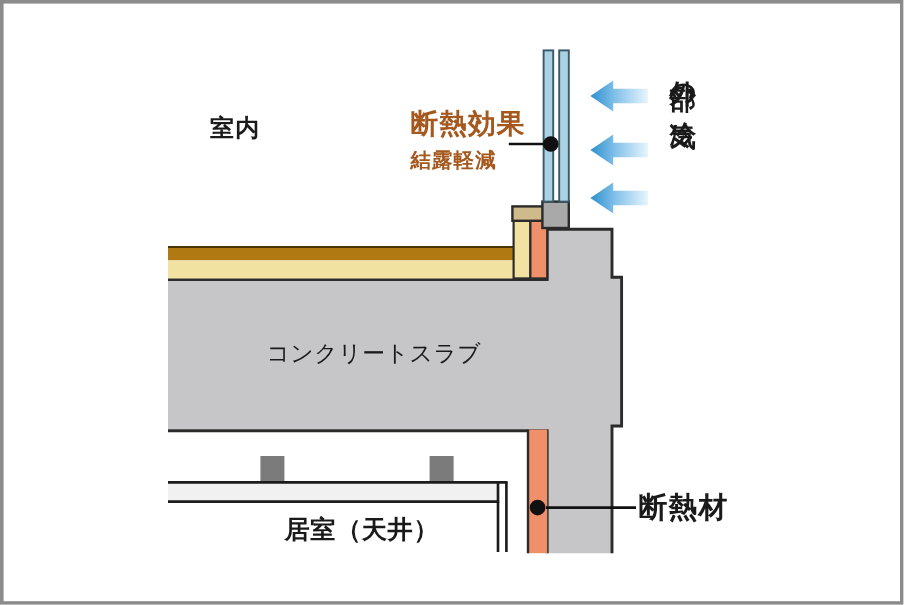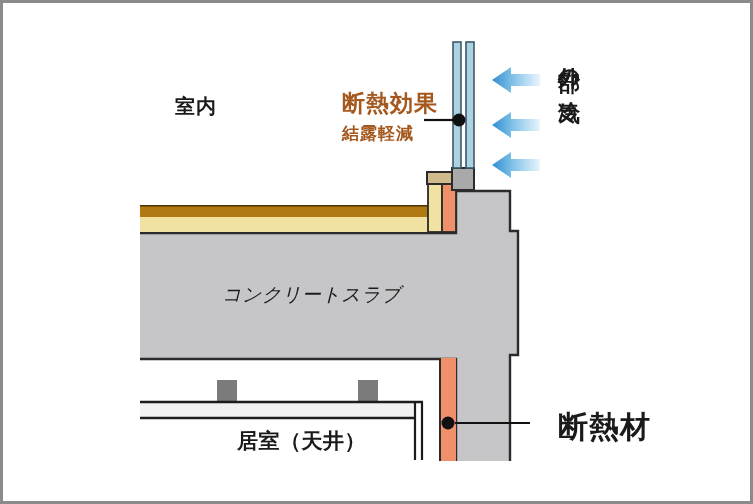--- a/index.html
+++ b/index.html
@@ -97,21 +97,21 @@
   </svg>
 
   <div class="lbl" style="left:172px;top:90px;font-size:20px;">室内</div>
 
 
   <div class="lbl brown" style="left:303px;top:85px;font-size:23px;">断熱効果</div>
 
   <div class="lbl brown" style="left:303px;top:119px;font-size:17px;">結露軽減</div>
 
 
-  <div class="lbl normalweight" style="left:219px;top:279px;font-size:19px;font-style:italic;">コンクリートスラブ</div>
+  <div class="lbl normalweight" style="left:219px;top:279px;font-size:19px;">コンクリートスラブ</div>
 
   <div class="lbl" style="left:234px;top:424px;font-size:21px;letter-spacing:0.5px;text-align:center;">居室（天井）</div>
 
-  <div class="lbl" style="left:555px;top:404px;font-size:30px;">断熱材</div>
+  <div class="lbl" style="left:529px;top:404px;font-size:24px;">断熱材</div>
 
   <div class="lbl vert" style="left:551px;top:46px;font-size:22px;">外部の冷気</div>
 
 </div>
 
 </body></html>

